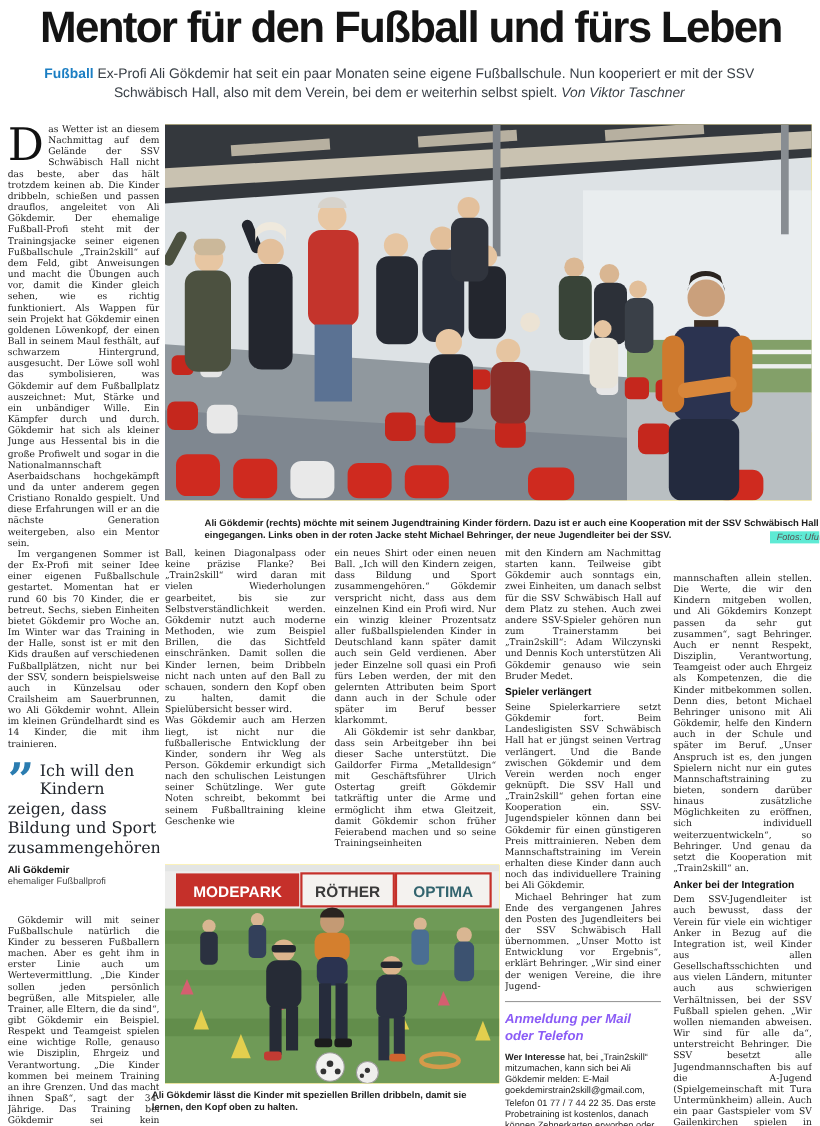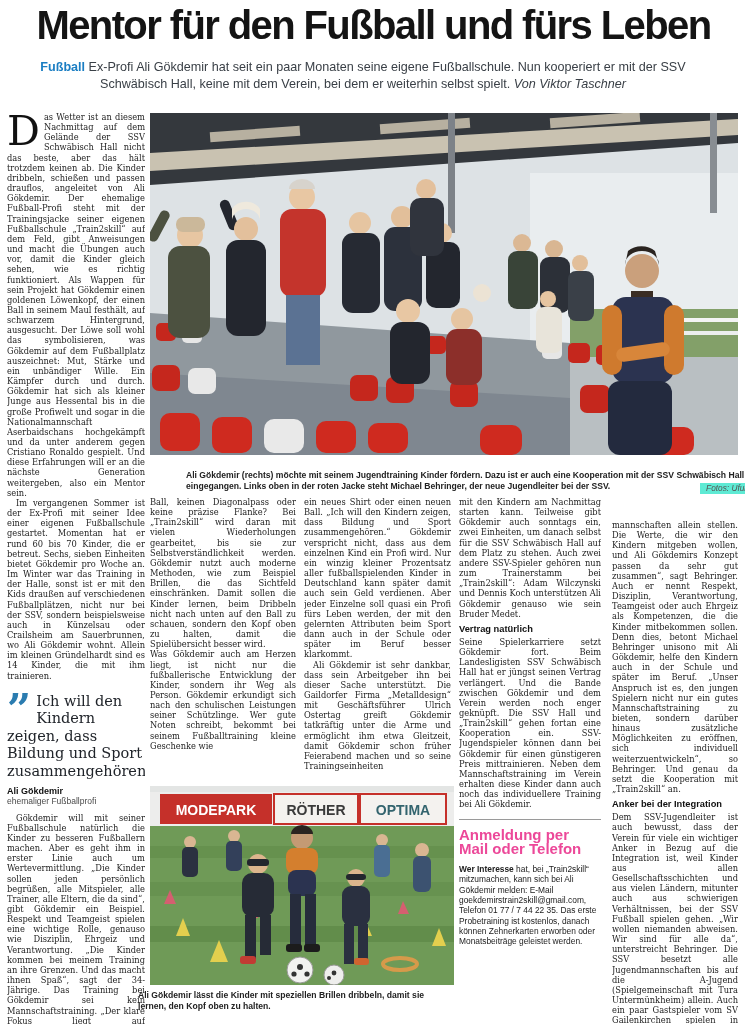--- a/index.html
+++ b/index.html
@@ -23,46 +23,46 @@
   .subhead { font-family:"Liberation Sans",sans-serif; font-weight:bold; font-size:9.3px;
              line-height:11px; margin:5px 0 2px; color:#111; text-align:left; }
 
   .pullquote { margin-top:12px; font-family:"DejaVu Serif",serif; font-size:14.5px;
                line-height:17.5px; text-align:left; color:#20242a; }
   .pq-mark { float:left; font-family:"DejaVu Serif",serif; font-weight:bold; font-size:42px;
              line-height:26px; margin:4px 5px 0 0; }
   .pq-author { font-family:"Liberation Sans",sans-serif; font-weight:bold; font-size:9px;
                margin-top:6px; text-align:left; color:#111; }
   .pq-role { font-family:"Liberation Sans",sans-serif; font-size:8.5px; color:#4a4a4a;
-             text-align:left; margin-bottom:6px; }
+             text-align:left; margin-bottom:24px; }
 
   .photo { position:absolute; overflow:hidden; background:#fde047; }
   .photo svg { display:block; }
   .caption { position:absolute; font-family:"Liberation Sans",sans-serif; font-weight:bold;
              font-size:8.6px; line-height:11.2px; color:#222; text-align:left; }
   .credit { position:absolute; right:0; bottom:0; background:#5eead4; padding-left:6px;
             font-style:italic; font-weight:normal; font-size:8.3px; color:#555; }
 
   .rule { height:1px; background:#9a9a9a; }
   .ibox { font-family:"Liberation Sans",sans-serif; text-align:left; }
   .ibox .rule-top { margin:9px 0 8px; }
-  .ibox-title { font-weight:bold; font-size:15px; line-height:14.8px; color:#ec4899; margin-bottom:7px; }
+  .ibox-title { font-weight:bold; font-size:12px; line-height:14.8px; color:#8b5cf6; margin-bottom:7px;font-style:italic; }
   .ibox-body { font-size:8.4px; line-height:10.3px; color:#222; }
   .ibox-body b { font-weight:bold; }
 </style>
 </head>
 <body>
 
 <div id="page">
 
   <h1 class="abs headline">Mentor für den Fußball und fürs Leben</h1>
 
   <div class="abs standfirst">
     <b class="kicker" style="color:#1b7ec3;">Fußball</b>
-    <span>Ex-Profi Ali Gökdemir hat seit ein paar Monaten seine eigene Fußballschule. Nun kooperiert er mit der SSV Schwäbisch Hall, keine mit dem Verein, bei dem er weiterhin selbst spielt.</span>
+    <span>Ex-Profi Ali Gökdemir hat seit ein paar Monaten seine eigene Fußballschule. Nun kooperiert er mit der SSV Schwäbisch Hall, also mit dem Verein, bei dem er weiterhin selbst spielt.</span>
     <em class="byline">Von Viktor Taschner</em>
   </div>
 
   <div class="col" style="left:7px; top:112px; width:138px; height:912px;">
     <p><span class="dropcap">D</span><span>as Wetter ist an diesem Nachmittag auf dem Gelände der SSV Schwäbisch Hall nicht das beste, aber das hält trotzdem keinen ab. Die Kinder dribbeln, schießen und passen drauflos, angeleitet von Ali Gökdemir. Der ehemalige Fußball-Profi steht mit der Trainingsjacke seiner eigenen Fußballschule „Train2skill“ auf dem Feld, gibt Anweisungen und macht die Übungen auch vor, damit die Kinder gleich sehen, wie es richtig funktioniert. Als Wappen für sein Projekt hat Gökdemir einen goldenen Löwenkopf, der einen Ball in seinem Maul festhält, auf schwarzem Hintergrund, ausgesucht. Der Löwe soll wohl das symbolisieren, was Gökdemir auf dem Fußballplatz auszeichnet: Mut, Stärke und ein unbändiger Wille. Ein Kämpfer durch und durch. Gökdemir hat sich als kleiner Junge aus Hessental bis in die große Profiwelt und sogar in die Nationalmannschaft Aserbaidschans hochgekämpft und da unter anderem gegen Cristiano Ronaldo gespielt. Und diese Erfahrungen will er an die nächste Generation weitergeben, also ein Mentor sein.</span></p>
     <p class="ind">Im vergangenen Sommer ist der Ex-Profi mit seiner Idee einer eigenen Fußballschule gestartet. Momentan hat er rund 60 bis 70 Kinder, die er betreut. Sechs, sieben Einheiten bietet Gökdemir pro Woche an. Im Winter war das Training in der Halle, sonst ist er mit den Kids draußen auf verschiedenen Fußballplätzen, nicht nur bei der SSV, sondern beispielsweise auch in Künzelsau oder Crailsheim am Sauerbrunnen, wo Ali Gökdemir wohnt. Allein im kleinen Gründelhardt sind es 14 Kinder, die mit ihm trainieren.</p>
     <div class="pullquote">
       <span class="pq-mark" style="color:#2b7cb0;">”</span>
       <span>Ich will den Kindern zeigen, dass Bildung und Sport zusammengehören.</span>
     </div>
@@ -185,22 +185,23 @@
     <p>Was Gökdemir auch am Herzen liegt, ist nicht nur die fußballerische Entwicklung der Kinder, sondern ihr Weg als Person. Gökdemir erkundigt sich nach den schulischen Leistungen seiner Schützlinge. Wer gute Noten schreibt, bekommt bei seinem Fußballtraining kleine Geschenke wie</p>
   </div>
 
   <div class="col" style="left:304px; top:497px; width:147px; height:287px;">
     <p>ein neues Shirt oder einen neuen Ball. „Ich will den Kindern zeigen, dass Bildung und Sport zusammengehören.“ Gökdemir verspricht nicht, dass aus dem einzelnen Kind ein Profi wird. Nur ein winzig kleiner Prozentsatz aller fußballspielenden Kinder in Deutschland kann später damit auch sein Geld verdienen. Aber jeder Einzelne soll quasi ein Profi fürs Leben werden, der mit den gelernten Attributen beim Sport dann auch in der Schule oder später im Beruf besser klarkommt.</p>
     <p class="ind">Ali Gökdemir ist sehr dankbar, dass sein Arbeitgeber ihn bei dieser Sache unterstützt. Die Gaildorfer Firma „Metalldesign“ mit Geschäftsführer Ulrich Ostertag greift Gökdemir tatkräftig unter die Arme und ermöglicht ihm etwa Gleitzeit, damit Gökdemir schon früher Feierabend machen und so seine Trainingseinheiten</p>
   </div>
 
   <div class="col" style="left:459px; top:497px; width:142px; height:527px;">
     <p>mit den Kindern am Nachmittag starten kann. Teilweise gibt Gökdemir auch sonntags ein, zwei Einheiten, um danach selbst für die SSV Schwäbisch Hall auf dem Platz zu stehen. Auch zwei andere SSV-Spieler gehören nun zum Trainerstamm bei „Train2skill“: Adam Wilczynski und Dennis Koch unterstützen Ali Gökdemir genauso wie sein Bruder Medet.</p>
-    <h3 class="subhead">Vertrag natürlich</h3>
+    <h3 class="subhead">Spieler verlängert</h3>
     <p>Seine Spielerkarriere setzt Gökdemir fort. Beim Landesligisten SSV Schwäbisch Hall hat er jüngst seinen Vertrag verlängert. Und die Bande zwischen Gökdemir und dem Verein werden noch enger geknüpft. Die SSV Hall und „Train2skill“ gehen fortan eine Kooperation ein. SSV-Jugendspieler können dann bei Gökdemir für einen günstigeren Preis mittrainieren. Neben dem Mannschaftstraining im Verein erhalten diese Kinder dann auch noch das individuellere Training bei Ali Gökdemir.</p>
+    <p class="ind">Michael Behringer hat zum Ende des vergangenen Jahres den Posten des Jugendleiters bei der SSV Schwäbisch Hall übernommen. „Unser Motto ist Entwicklung vor Ergebnis“, erklärt Behringer. „Wir sind einer der wenigen Vereine, die ihre Jugend-</p>
     <div class="ibox">
       <div class="rule rule-top"></div>
       <div class="ibox-title">Anmeldung per Mail oder Telefon</div>
       <div class="ibox-body">
         <b>Wer Interesse</b>
         <span>hat, bei „Train2skill“ mitzumachen, kann sich bei Ali Gökdemir melden: E-Mail goekdemirstrain2skill@gmail.com, Telefon 01 77 / 7 44 22 35. Das erste Probetraining ist kostenlos, danach können Zehnerkarten erworben oder Monatsbeiträge geleistet werden.</span>
       </div>
 
     </div>
   </div>

